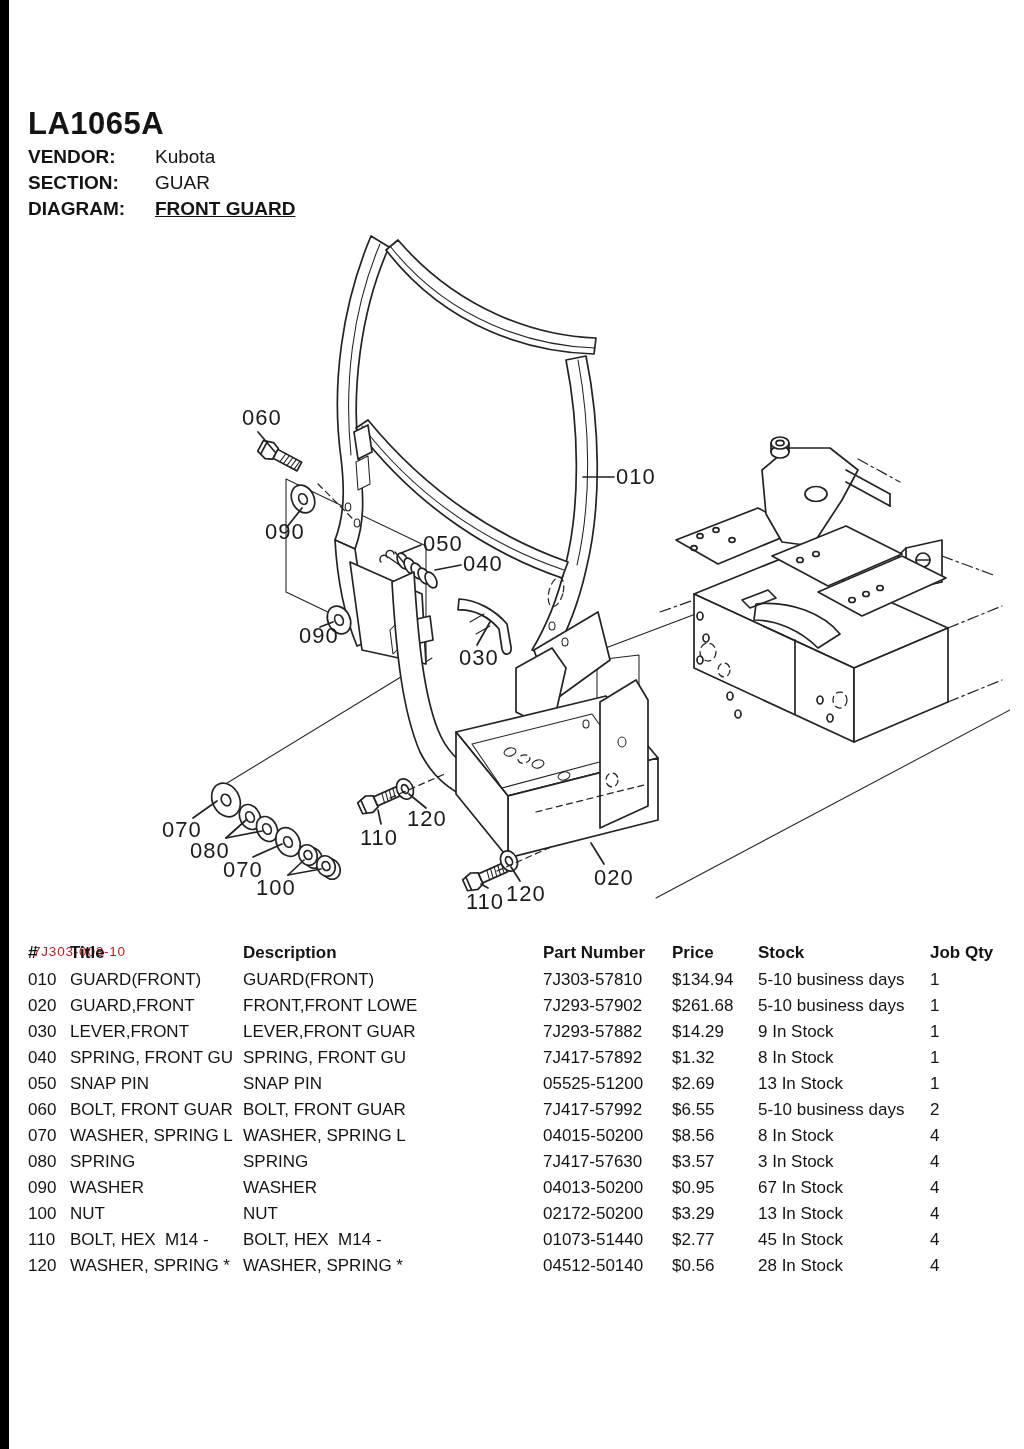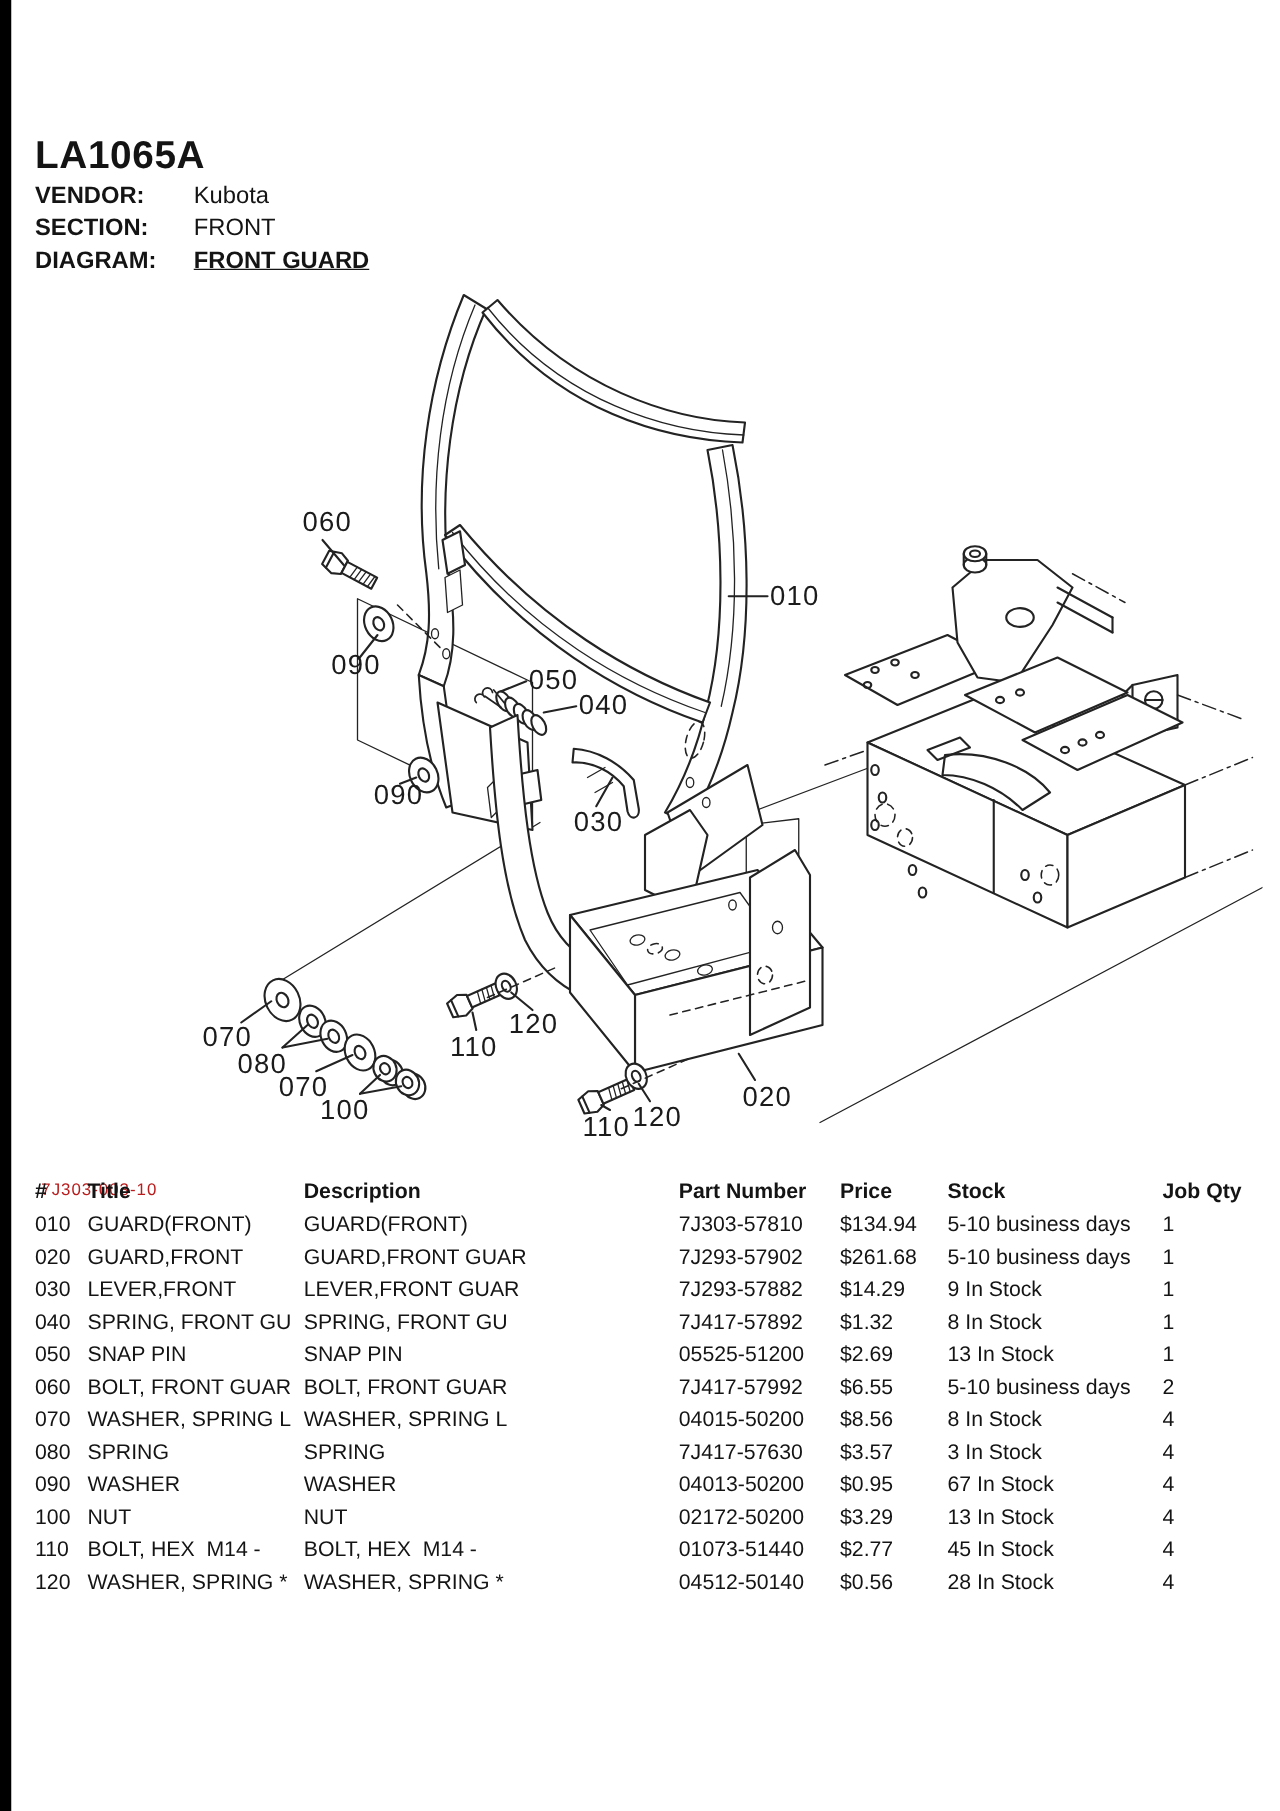--- a/index.html
+++ b/index.html
@@ -36,21 +36,21 @@
 <div class="page">
   <div class="left-strip"></div>
 
   <div class="page-title">LA1065A</div>
 
   <div class="meta">
     <div class="meta-row">
       <span class="meta-label">VENDOR:</span><span class="meta-value">Kubota</span>
     </div>
     <div class="meta-row">
-      <span class="meta-label">SECTION:</span><span class="meta-value">FRONT</span>
+      <span class="meta-label">SECTION:</span><span class="meta-value">GUAR</span>
     </div>
     <div class="meta-row">
       <span class="meta-label">DIAGRAM:</span><span class="meta-value bold">FRONT GUARD</span>
     </div>
   </div>
 
   <div class="diagram">
     <svg id="diag" width="970" height="710" viewBox="40 225 970 710">
       <defs>
         <g id="bolt">
@@ -286,21 +286,21 @@
           <span class="pt-cell c1">GUARD(FRONT)</span>
           <span class="pt-cell c2">GUARD(FRONT)</span>
           <span class="pt-cell c3">7J303-57810</span>
           <span class="pt-cell c4">$134.94</span>
           <span class="pt-cell c5">5-10 business days</span>
           <span class="pt-cell c6">1</span>
         </div>
         <div class="pt-row" style="top: 53px;">
           <span class="pt-cell c0">020</span>
           <span class="pt-cell c1">GUARD,FRONT</span>
-          <span class="pt-cell c2">GUARD,FRONT GUAR</span>
+          <span class="pt-cell c2">FRONT,FRONT LOWE</span>
           <span class="pt-cell c3">7J293-57902</span>
           <span class="pt-cell c4">$261.68</span>
           <span class="pt-cell c5">5-10 business days</span>
           <span class="pt-cell c6">1</span>
         </div>
         <div class="pt-row" style="top: 79px;">
           <span class="pt-cell c0">030</span>
           <span class="pt-cell c1">LEVER,FRONT</span>
           <span class="pt-cell c2">LEVER,FRONT GUAR</span>
           <span class="pt-cell c3">7J293-57882</span>

